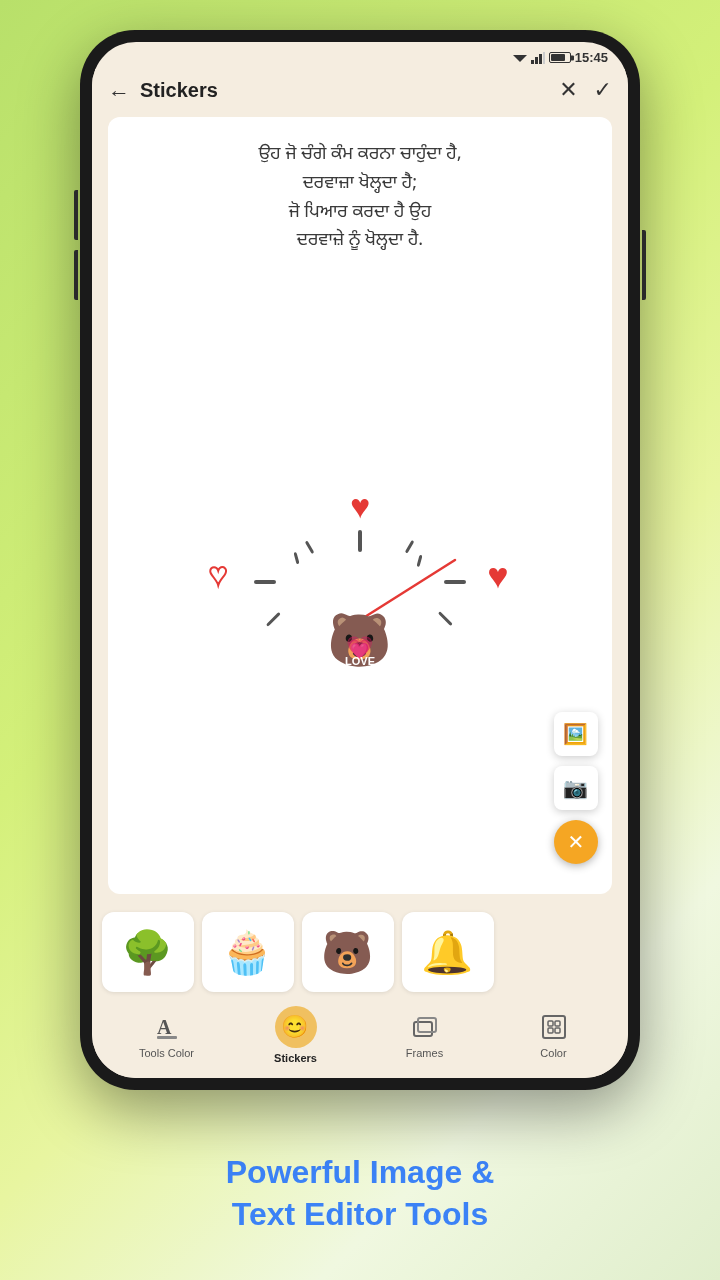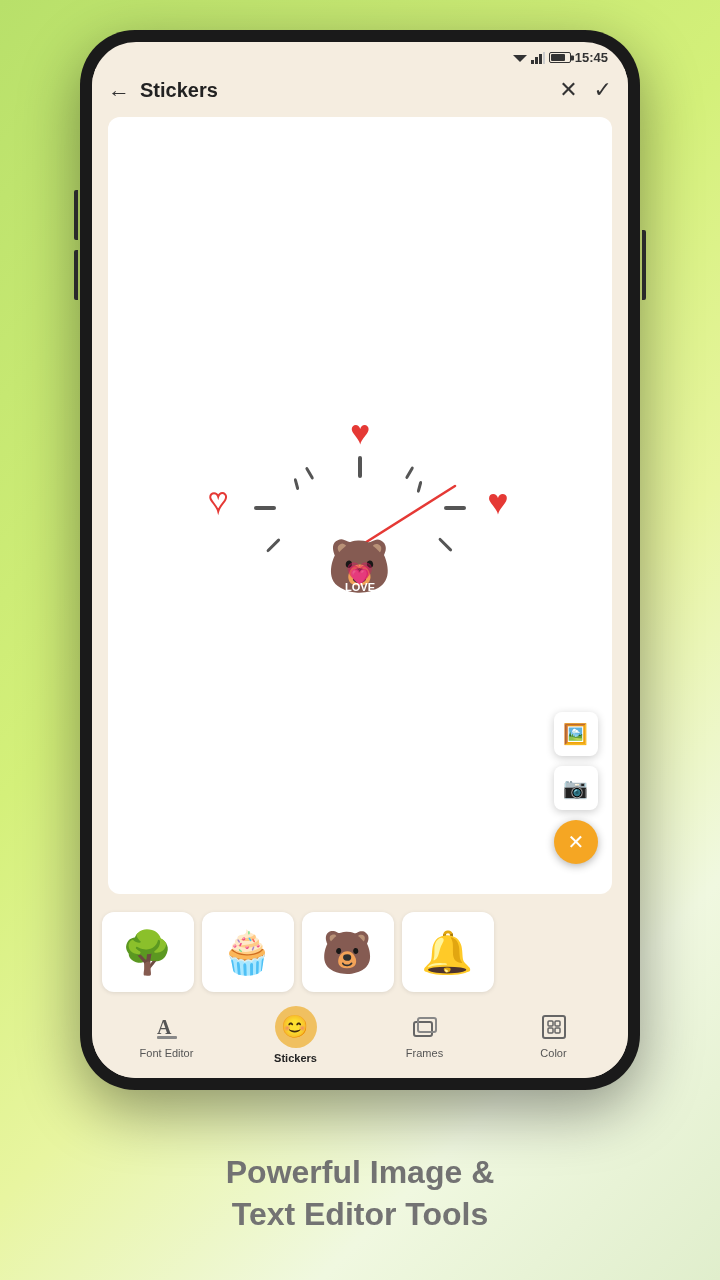--- a/index.html
+++ b/index.html
@@ -280,21 +280,21 @@
       padding: 28px 40px 10px;
       flex: 1;
       display: flex;
       align-items: center;
       justify-content: center;
     }
 
     .tagline-text {
       font-size: 32px;
       font-weight: 800;
-      color: #737373;
+      color: #3b82f6;
       line-height: 1.3;
     }
 
     
     .side-button-vol {
       position: absolute;
       left: -6px;
       top: 160px;
       width: 4px;
       height: 50px;
@@ -366,20 +366,26 @@
         <span class="header-back">←</span>
         <span class="header-title">Stickers</span>
         <div class="header-actions">
           <span class="header-x">✕</span>
           <span class="header-check">✓</span>
         </div>
       </div>
 
       <div class="canvas-area">
 
+        <div class="canvas-text">
+          ਉਹ ਜੋ ਚੰਗੇ ਕੰਮ ਕਰਨਾ ਚਾਹੁੰਦਾ ਹੈ,<br>
+          ਦਰਵਾਜ਼ਾ ਖੋਲ੍ਹਦਾ ਹੈ;<br>
+          ਜੋ ਪਿਆਰ ਕਰਦਾ ਹੈ ਉਹ<br>
+          ਦਰਵਾਜ਼ੇ ਨੂੰ ਖੋਲ੍ਹਦਾ ਹੈ.
+        </div>
 
         <div class="canvas-sticker-area">
           <div class="gauge-container">
             <svg class="gauge-svg" viewBox="0 0 320 200">
 
               <text x="160" y="38" text-anchor="middle" font-size="34" fill="#e53935">♥</text>
 
               <text x="18" y="105" text-anchor="middle" font-size="32" fill="none" stroke="#e53935" stroke-width="2">♥</text>
 
               <text x="298" y="108" text-anchor="middle" font-size="36" fill="#e53935">♥</text>
@@ -435,21 +441,21 @@
 
       <div class="bottom-toolbar">
 
         <div class="toolbar-item">
           <div class="toolbar-icon">
             <svg width="24" height="26" viewBox="0 0 24 26">
               <text x="2" y="20" font-size="20" font-weight="bold" fill="#555" font-family="serif">A</text>
               <rect x="2" y="22" width="20" height="3" fill="#888" rx="1"></rect>
             </svg>
           </div>
-          <span class="toolbar-label">Font Editor</span>
+          <span class="toolbar-label">Tools Color</span>
         </div>
 
         <div class="toolbar-item">
           <div class="toolbar-icon active">
             <span>😊</span>
           </div>
           <span class="toolbar-label active">Stickers</span>
         </div>
 
         <div class="toolbar-item">

